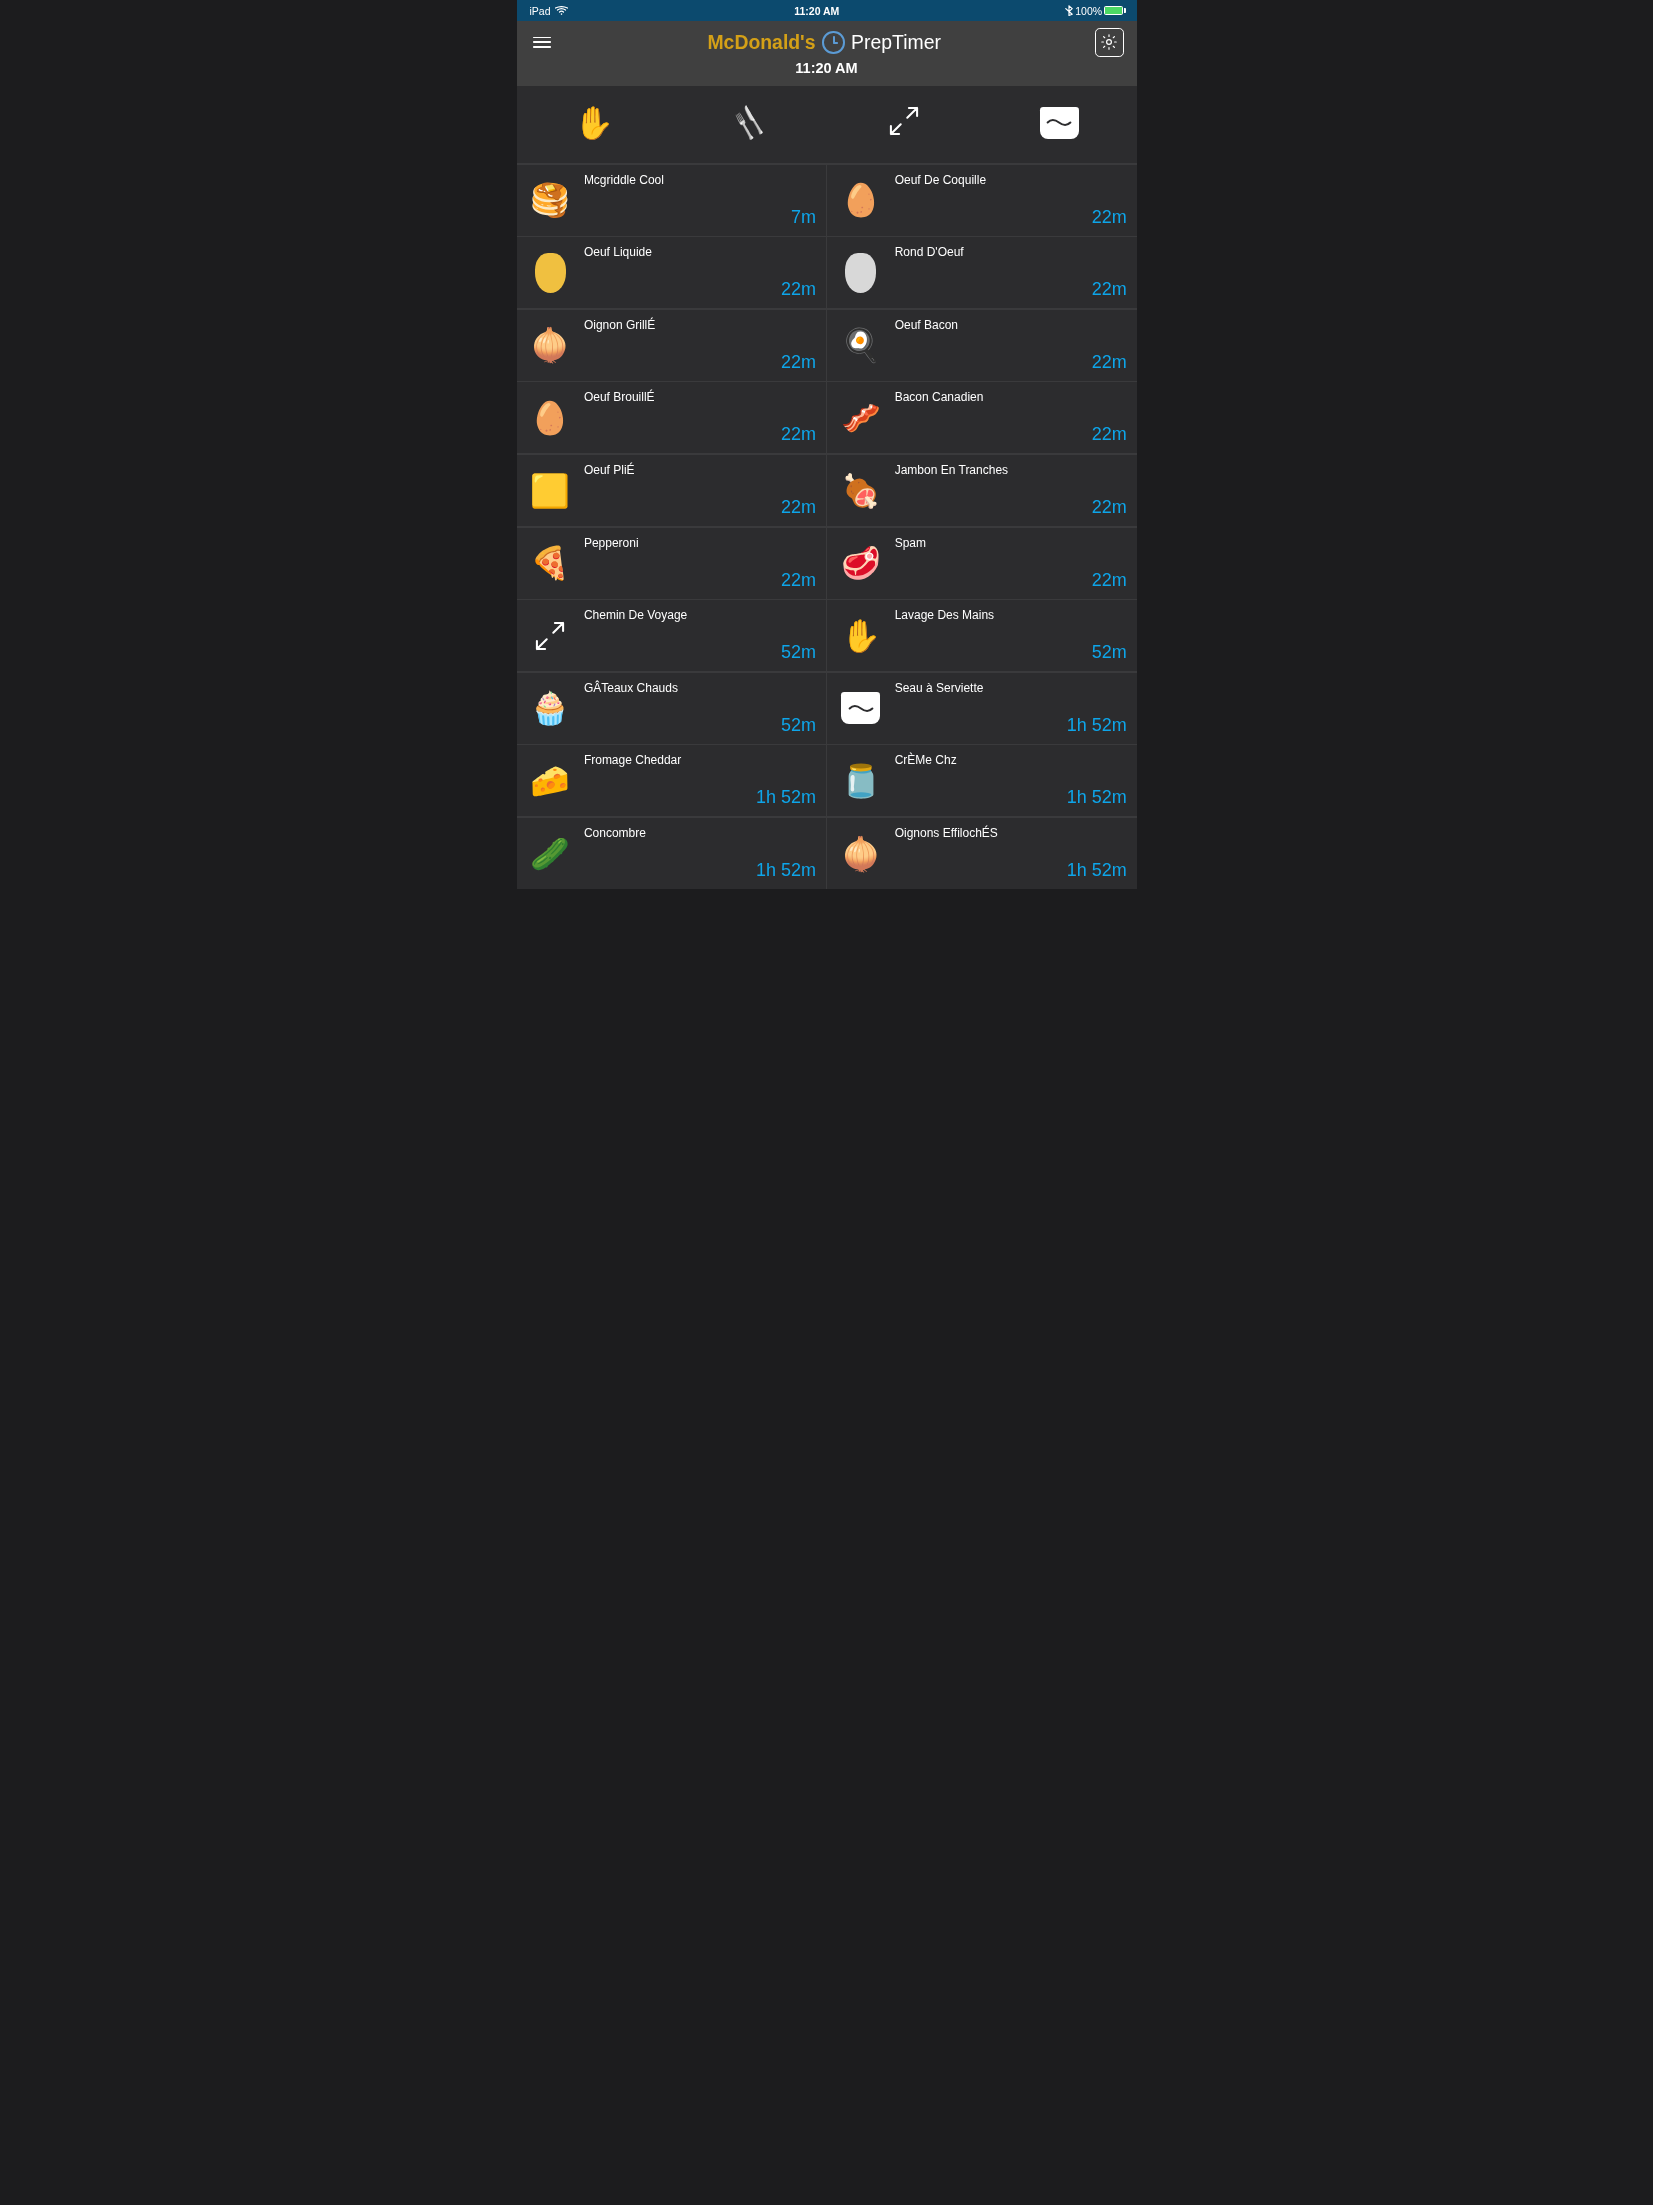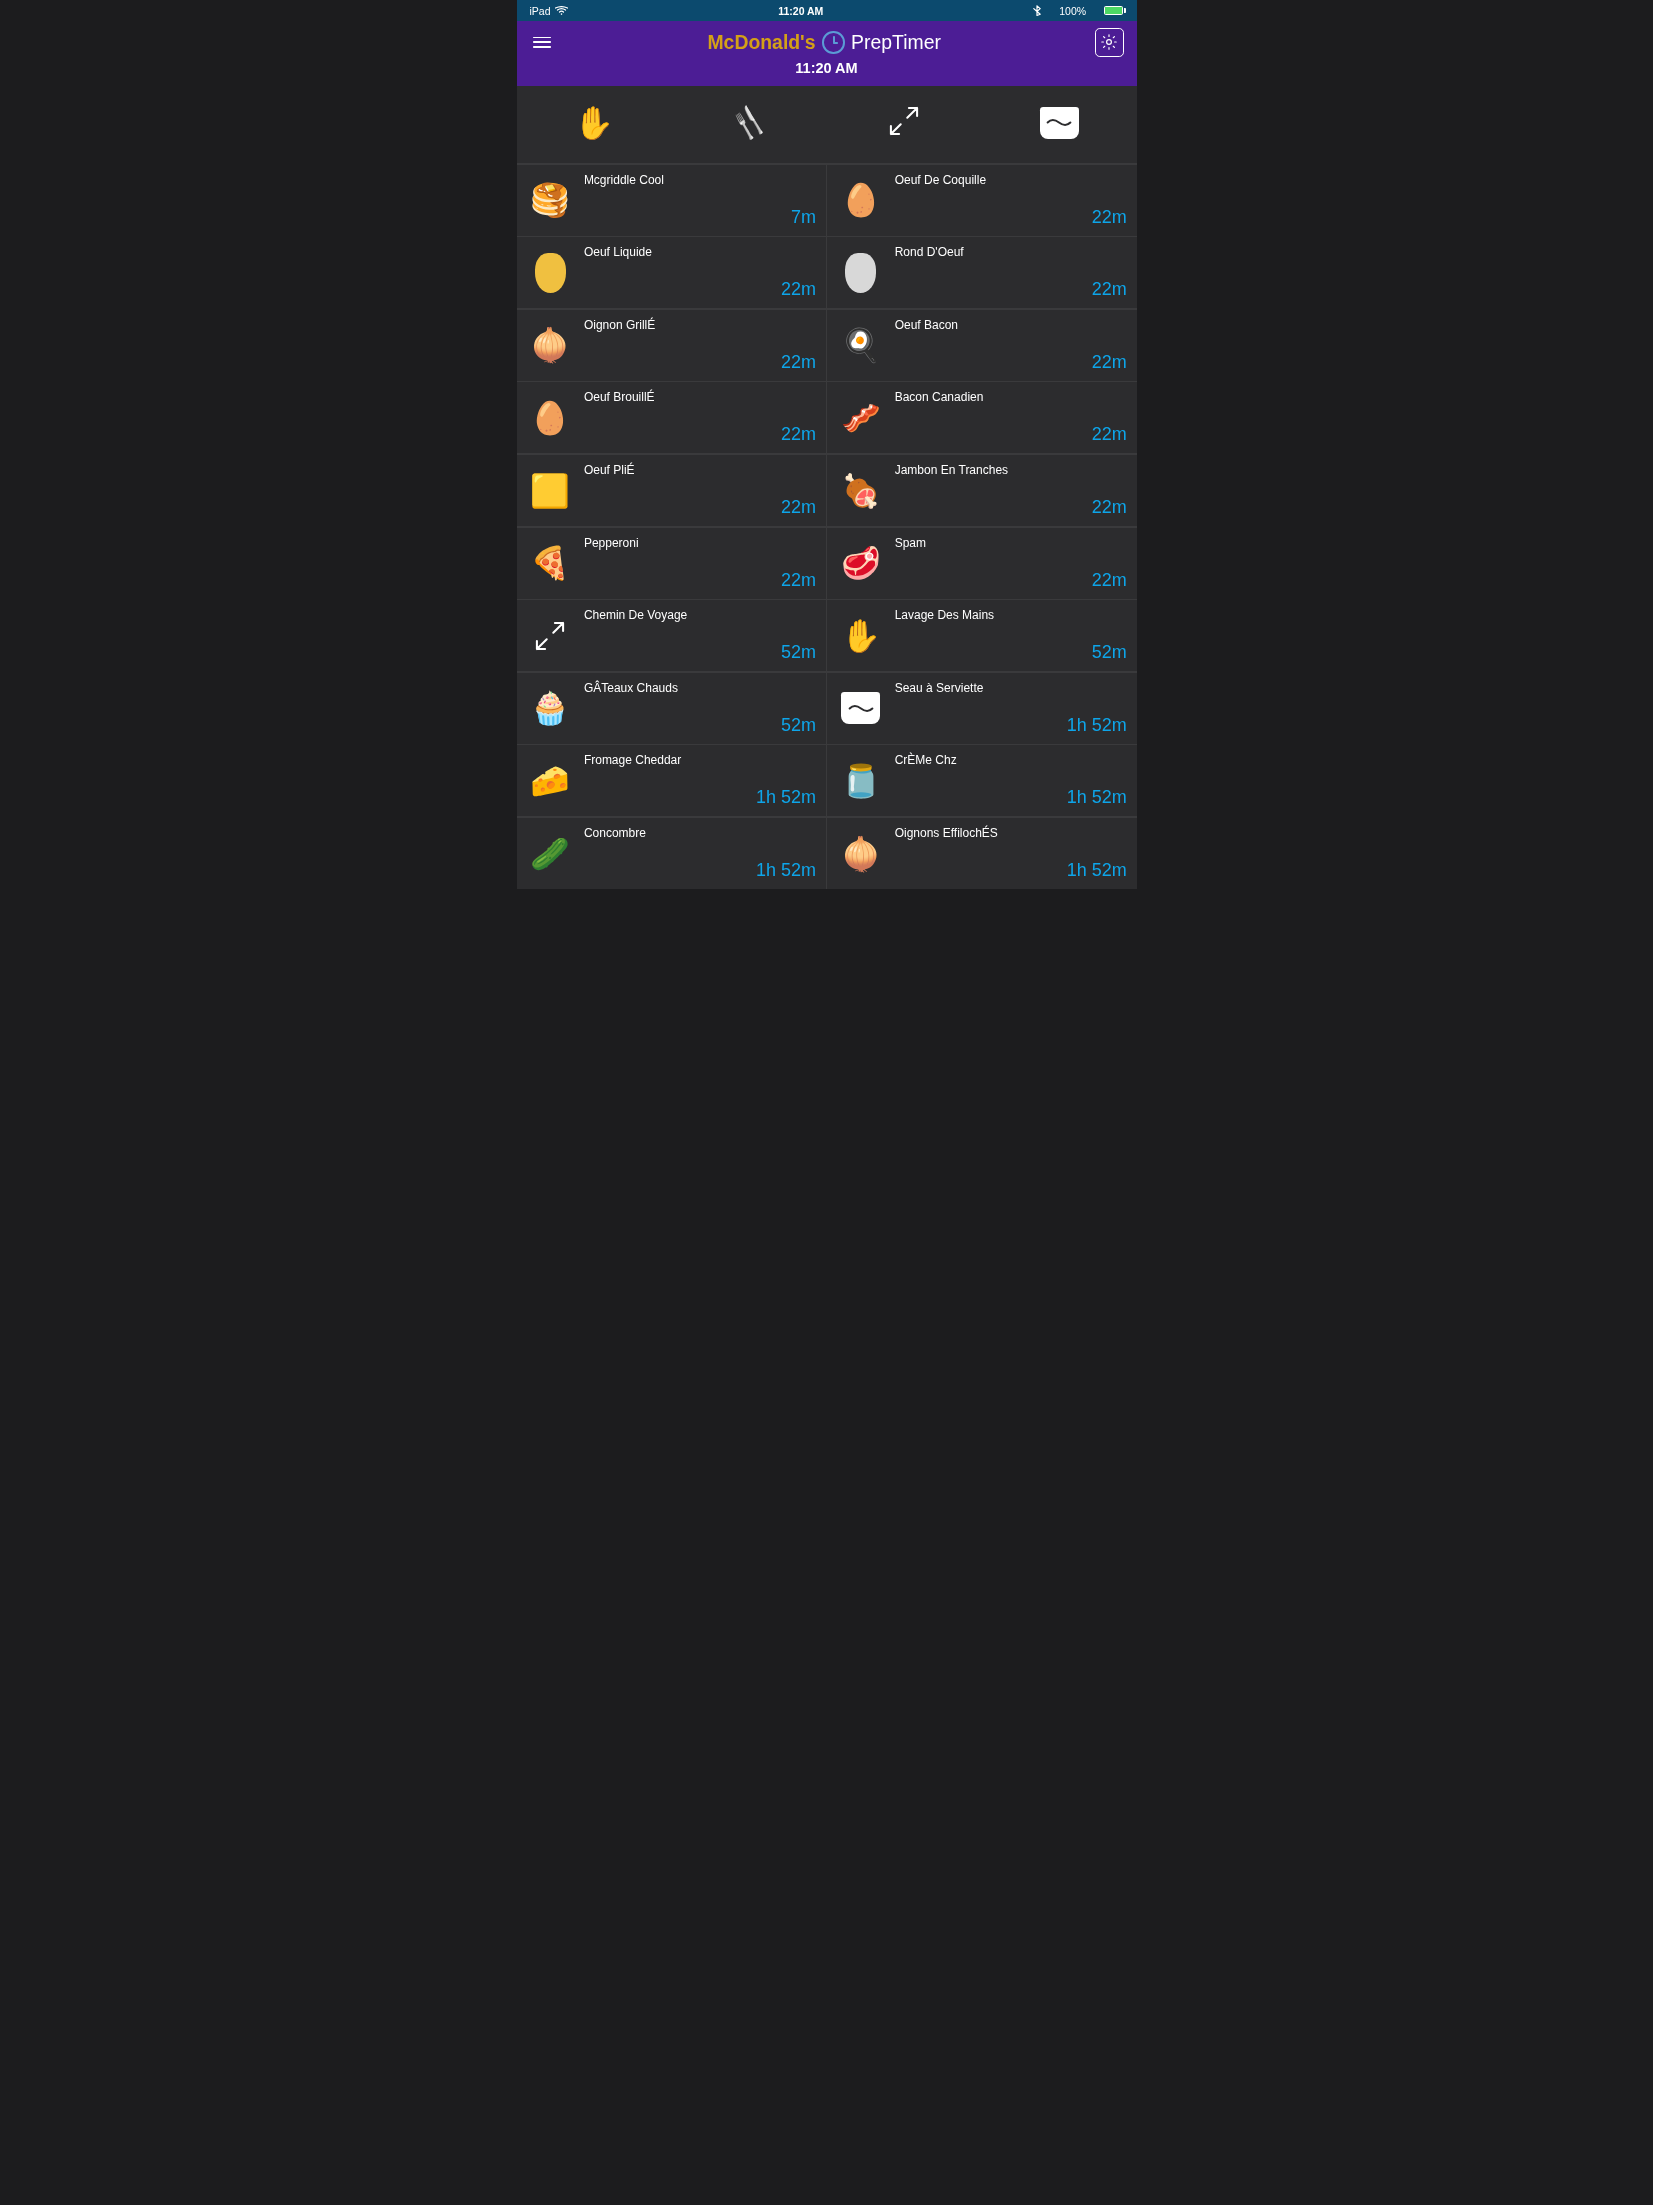--- a/index.html
+++ b/index.html
@@ -18,41 +18,41 @@
     .status-bar {
       display: flex;
       justify-content: space-between;
       align-items: center;
       padding: 4.8px 13px 3.2px;
       font-size: 10.5px;
       color: #fff;
       background: #0c4a6e;
     }
     .status-left { display: flex; align-items: center; gap: 4.8px; }
-    .status-right { display: flex; align-items: center; gap: 18px; justify-content: space-between; }
+    .status-right { display: flex; align-items: center; gap: 2px; justify-content: space-between; }
     .battery {
       display: inline-block;
       width: 19.4px; height: 9.7px;
       border: 1.6px solid #fff;
       border-radius: 1.6px;
       position: relative;
       background: #4cd964;
     }
     .battery::after {
       content: '';
       position: absolute;
       right: -4px; top: 1.6px;
       width: 2.4px; height: 4.8px;
       background: #fff;
       border-radius: 0 0.8px 0.8px 0;
     }
 
     
     .header {
-      background: #4c1d95;
+      background: #404040;
       padding: 6.5px 13px 9.7px;
       display: flex;
       flex-direction: column;
       align-items: center;
       position: relative;
     }
     .header-top {
       width: 100%;
       display: flex;
       justify-content: space-between;

